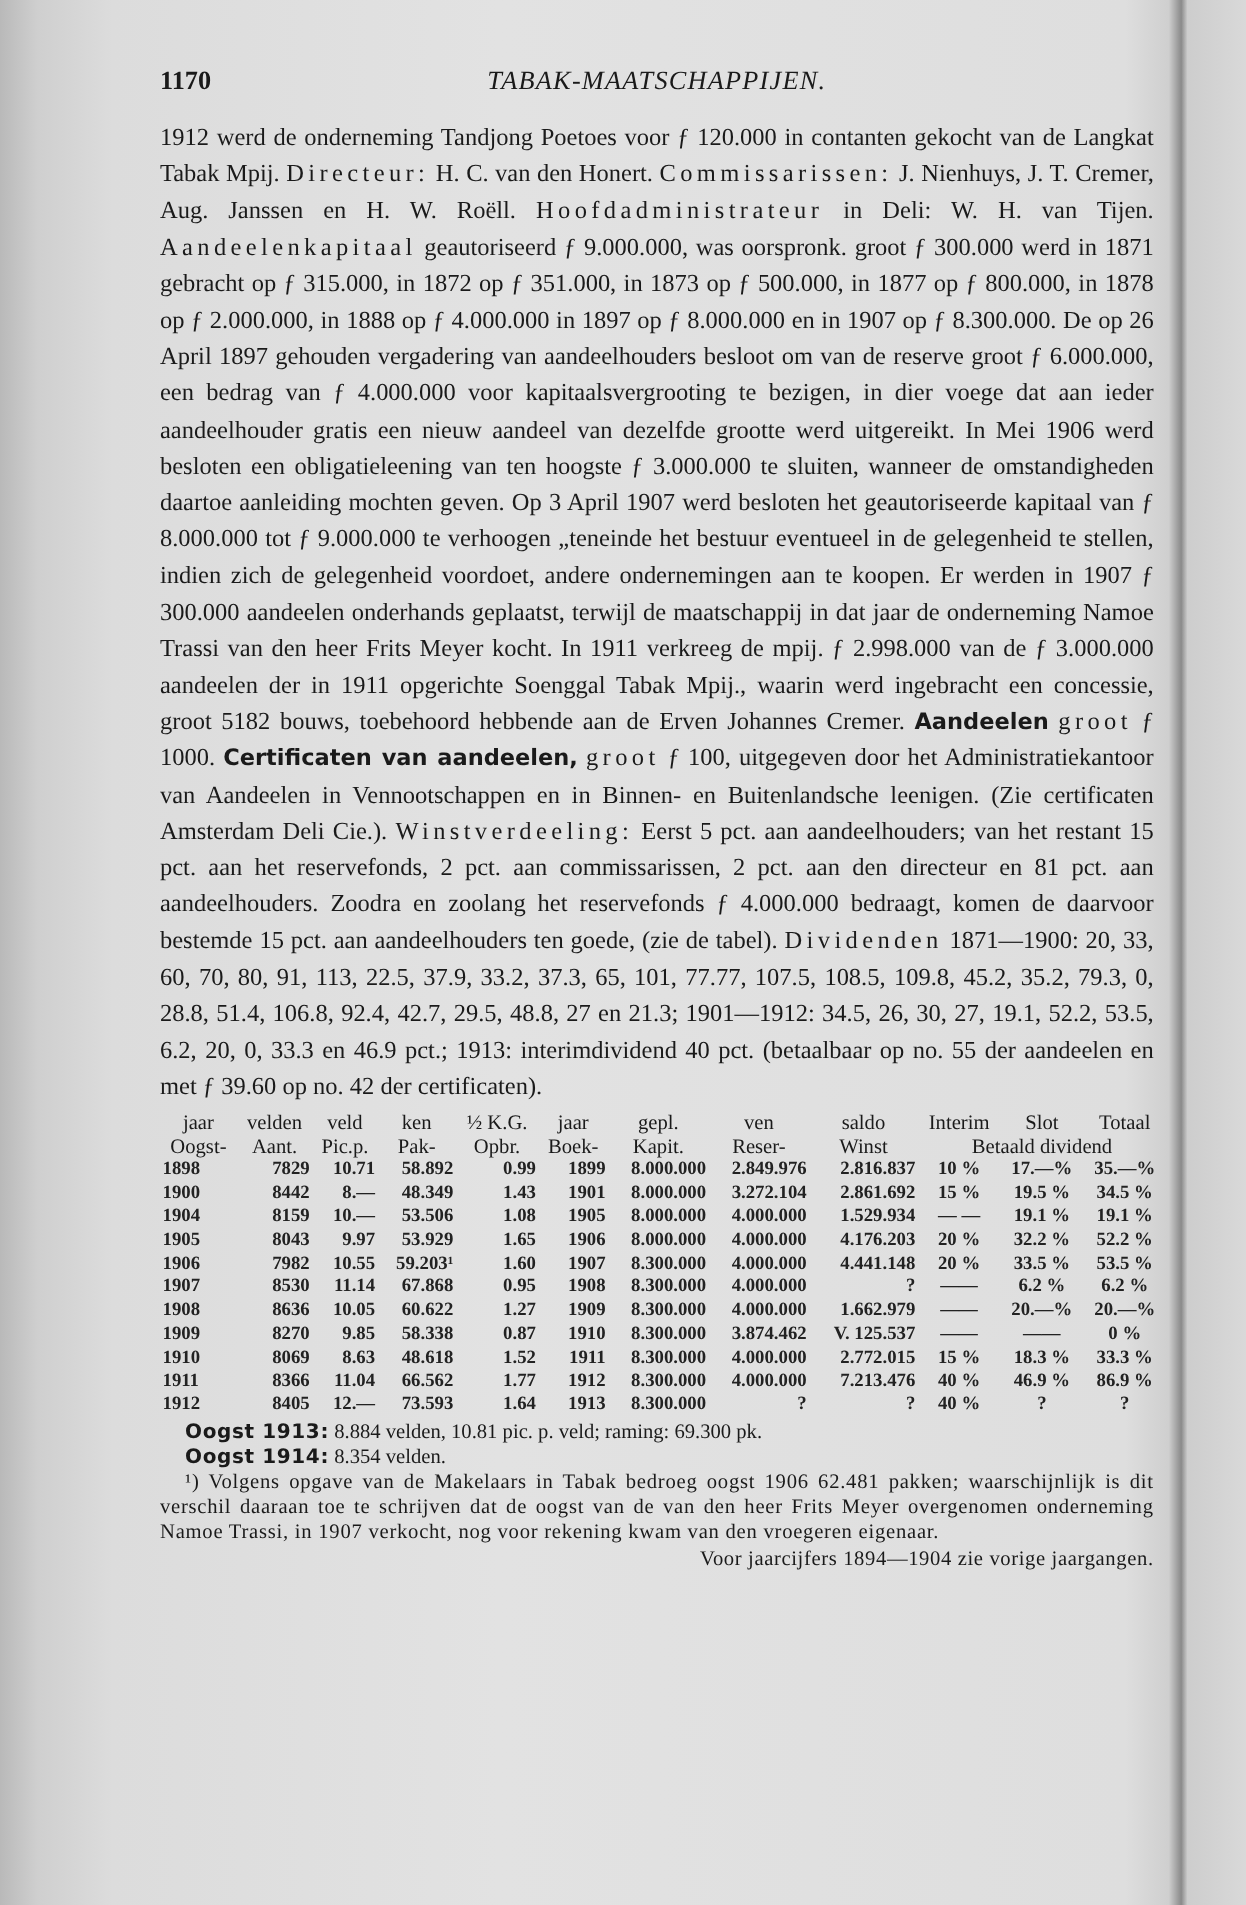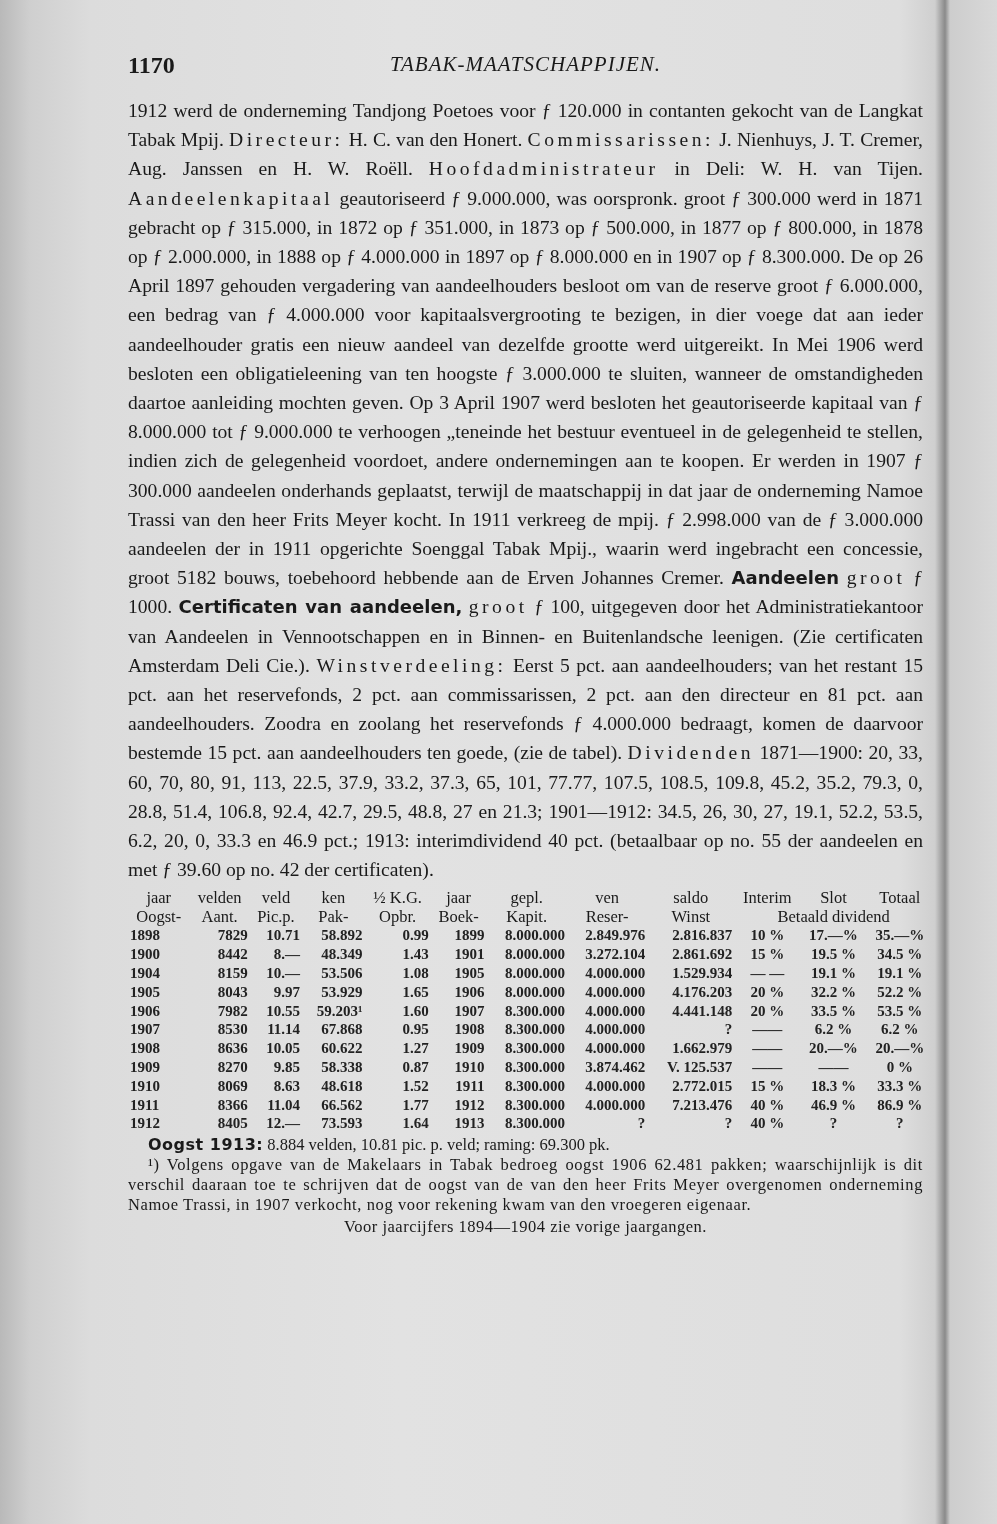--- a/index.html
+++ b/index.html
@@ -5,41 +5,41 @@
   html, body { margin: 0; padding: 0; }
   body {
     width: 997px; height: 1524px; overflow: hidden;
     background: linear-gradient(90deg, #b9b9b9 0px, #cfcfcf 30px, #dcdcdc 90px, #e2e2e2 400px, #dedede 900px, #cfcfcf 935px, #8a8a8a 945px, #cdcdcd 950px, #d9d9d9 997px);
     font-family: "DejaVu Serif", "Liberation Serif", serif;
     color: #1a1a1a;
     position: relative;
   }
   .page { position: absolute; left: 128px; top: 52px; width: 795px; }
   .running-head { position: relative; height: 34px; }
-  .page-number { position: absolute; left: 0; top: 0; font-size: 24px; font-weight: bold; font-family: "Liberation Serif", serif; }
+  .page-number { position: absolute; left: 0; top: 0; font-size: 21px; font-weight: bold; font-family: "Liberation Serif", serif; }
   .running-title { position: absolute; left: 0; right: 0; top: 0; text-align: center; font-style: italic; font-size: 21px; letter-spacing: 1px; font-family: "Liberation Serif", serif; }
   .body-text {
     margin-top: 10px; font-size: 19.6px; line-height: 29.2px; text-align: justify;
     font-family: "Liberation Serif", serif;
   }
   .spaced { letter-spacing: 3.5px; }
   .heavy { font-family: "DejaVu Sans", sans-serif; font-weight: bold; font-size: 18px; }
   table.data {
     border-collapse: collapse; width: 805px; margin-top: 4px;
     font-family: "Liberation Serif", serif; font-size: 15px; line-height: 18.8px;
   }
   table.data th { font-weight: normal; font-size: 16.5px; line-height: 19px; padding: 0 2px; text-align: center; white-space: nowrap; }
   table.data td { padding: 0 2px; text-align: right; white-space: nowrap; font-weight: bold; color: #222; }
   table.data td.left { text-align: left; }
   table.data td.center { text-align: center; margin-top: 25px; }
   .notes { font-family: "Liberation Serif", serif; font-size: 16.5px; line-height: 20px; margin-top: 2px; }
   .harvest { padding-left: 20px; }
   .harvest-label { font-family: "DejaVu Sans", sans-serif; font-weight: bold; font-size: 16px; letter-spacing: 0.5px; }
   .footnote { text-indent: 20px; text-align: justify; letter-spacing: 0.6px; }
-  .closing { text-align: center; letter-spacing: 0.5px; margin-top: 2px; }
+  .closing { text-align: right; letter-spacing: 0.5px; margin-top: 2px; }
   .right-gutter { position: absolute; left: 983px; top: 100px; width: 14px; font-size: 11px; line-height: 16px; color: #333; font-family: "Liberation Serif", serif; }
 </style>
 </head>
 <body>
 
 <div class="page">
   <div class="running-head">
     <span class="page-number">1170</span>
     <span class="running-title">TABAK-MAATSCHAPPIJEN.</span>
   </div>
@@ -251,18 +251,22 @@
           <td class="center">?</td>
         </tr>
       </tbody>
   </table>
 
   <div class="notes">
     <div class="harvest">
       <span class="harvest-label">Oogst 1913:</span>
       <span>8.884 velden, 10.81 pic. p. veld; raming: 69.300 pk.</span>
     </div>
+    <div class="harvest">
+      <span class="harvest-label">Oogst 1914:</span>
+      <span>8.354 velden.</span>
+    </div>
     <div class="footnote">¹) Volgens opgave van de Makelaars in Tabak bedroeg oogst 1906 62.481 pakken; waarschijnlijk is dit verschil daaraan toe te schrijven dat de oogst van de van den heer Frits Meyer overgenomen onderneming Namoe Trassi, in 1907 verkocht, nog voor rekening kwam van den vroegeren eigenaar.</div>
     <div class="closing">Voor jaarcijfers 1894—1904 zie vorige jaargangen.</div>
   </div>
 </div>
 
 <div class="right-gutter"></div>
 
 </body></html>

